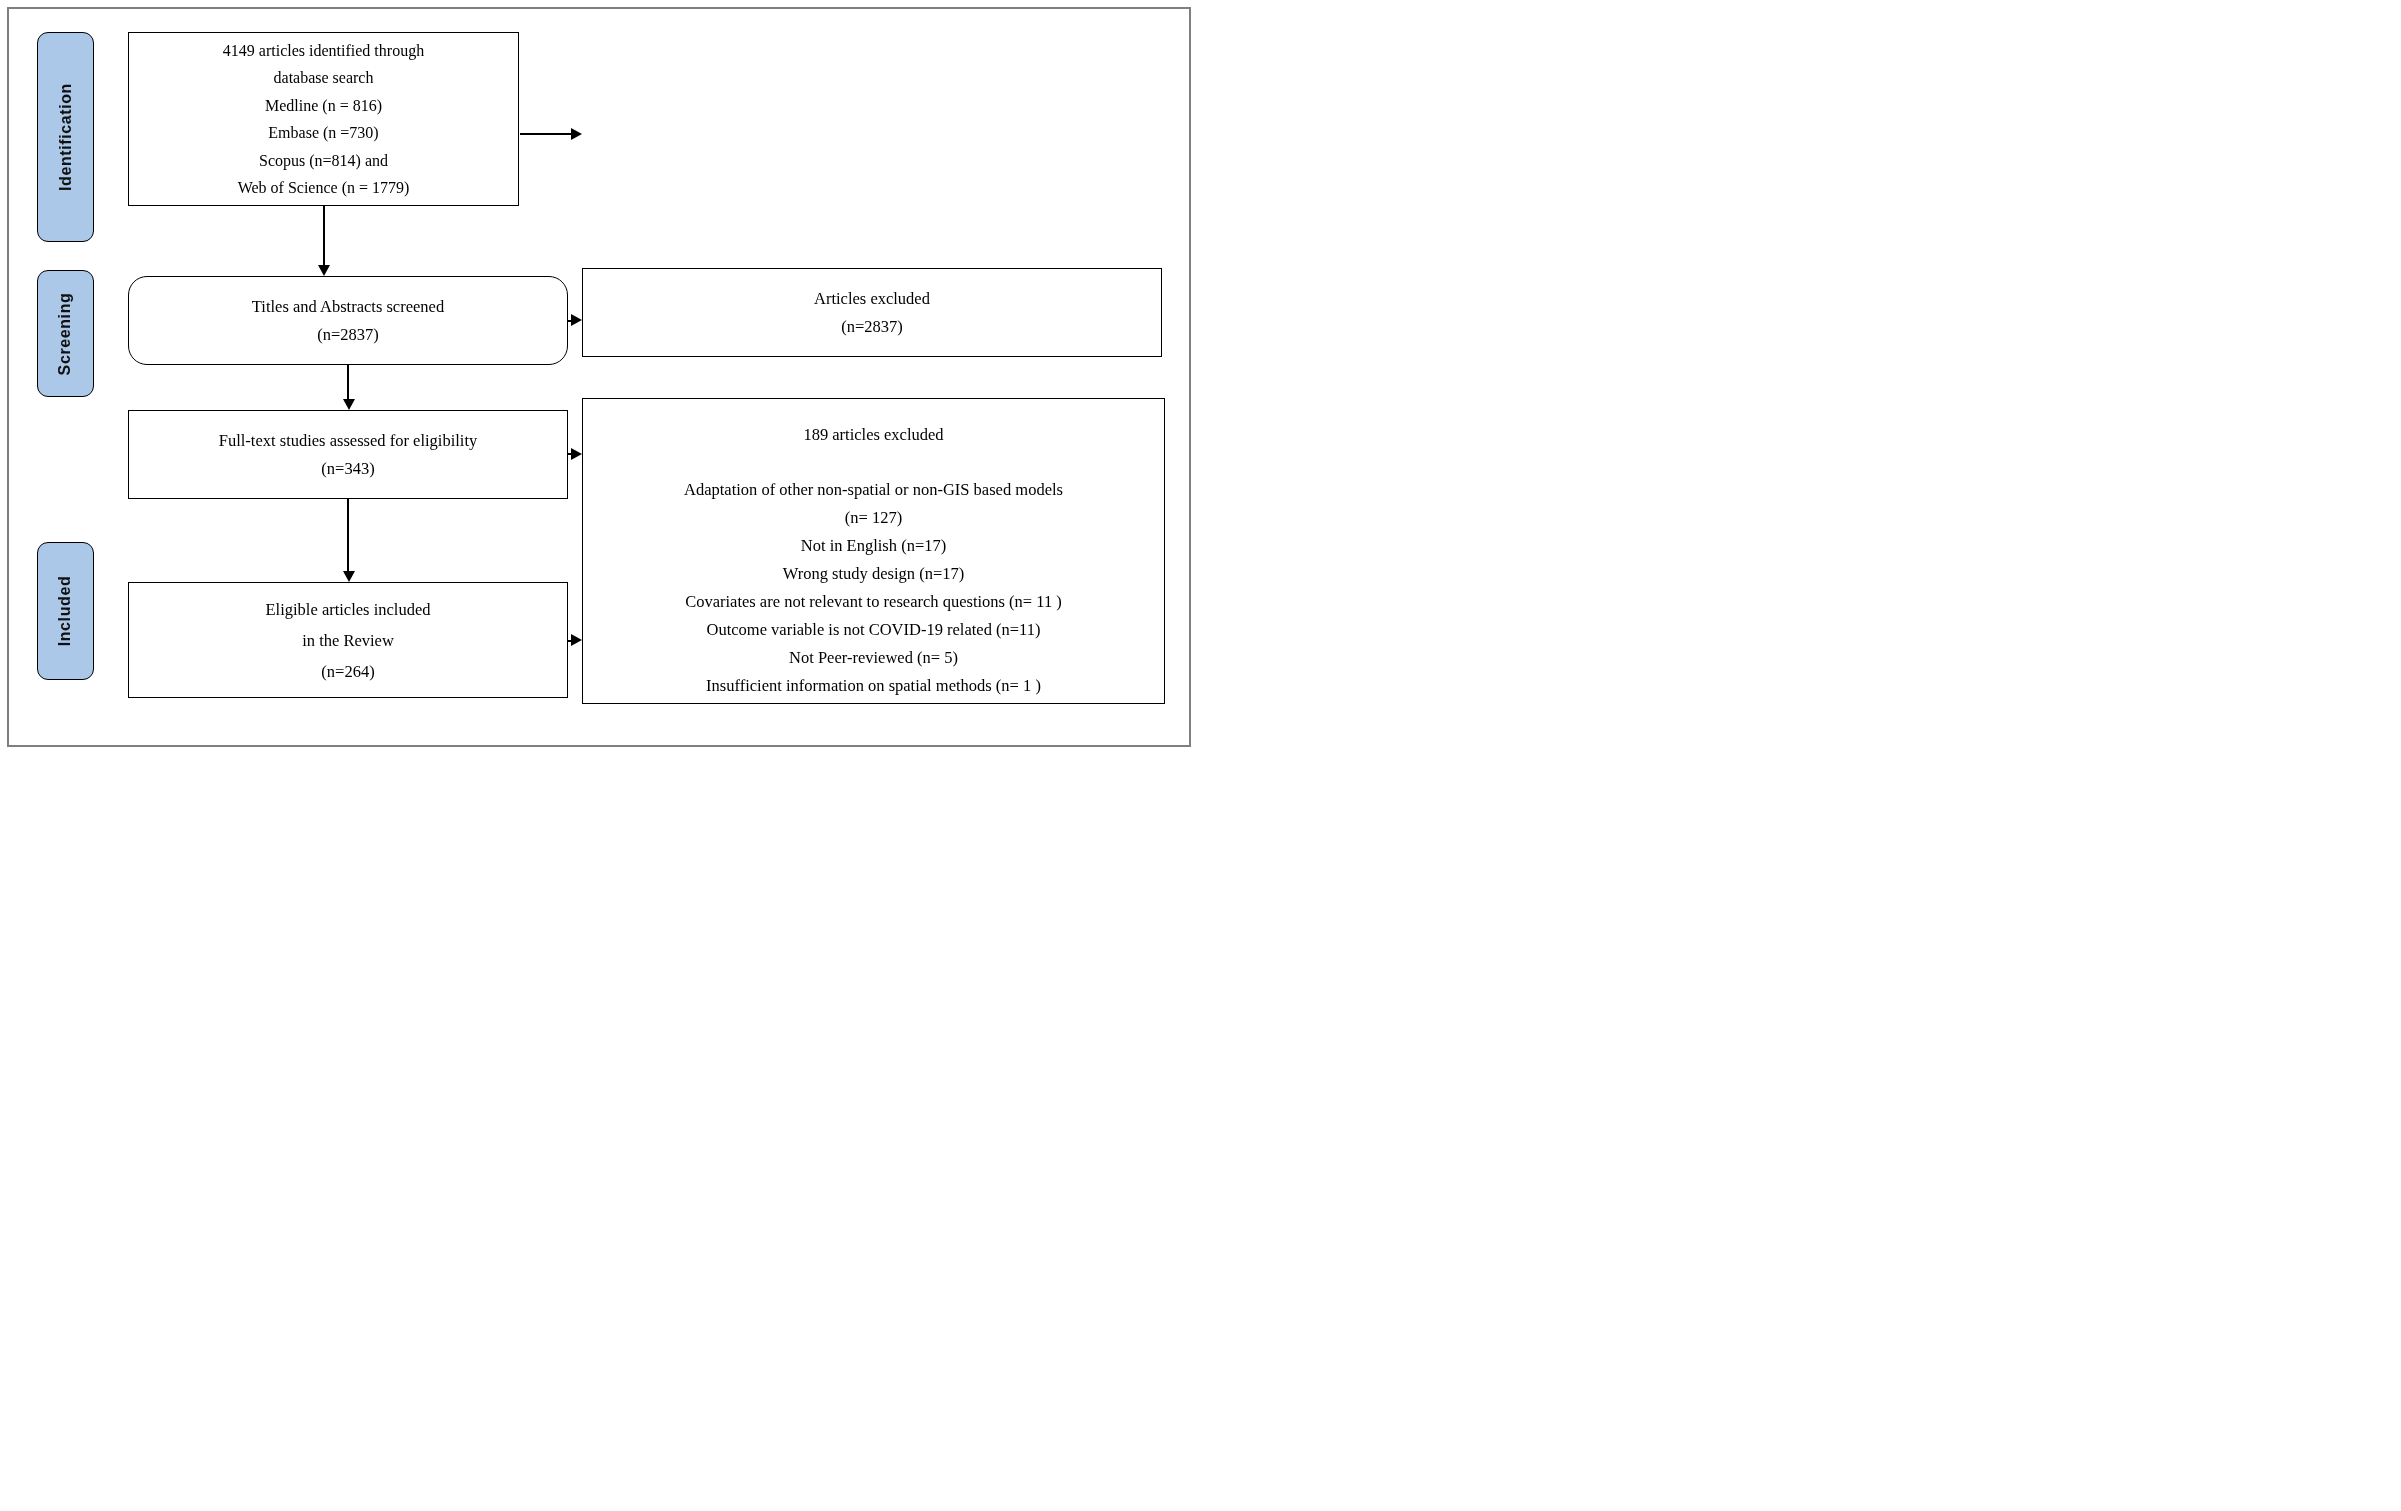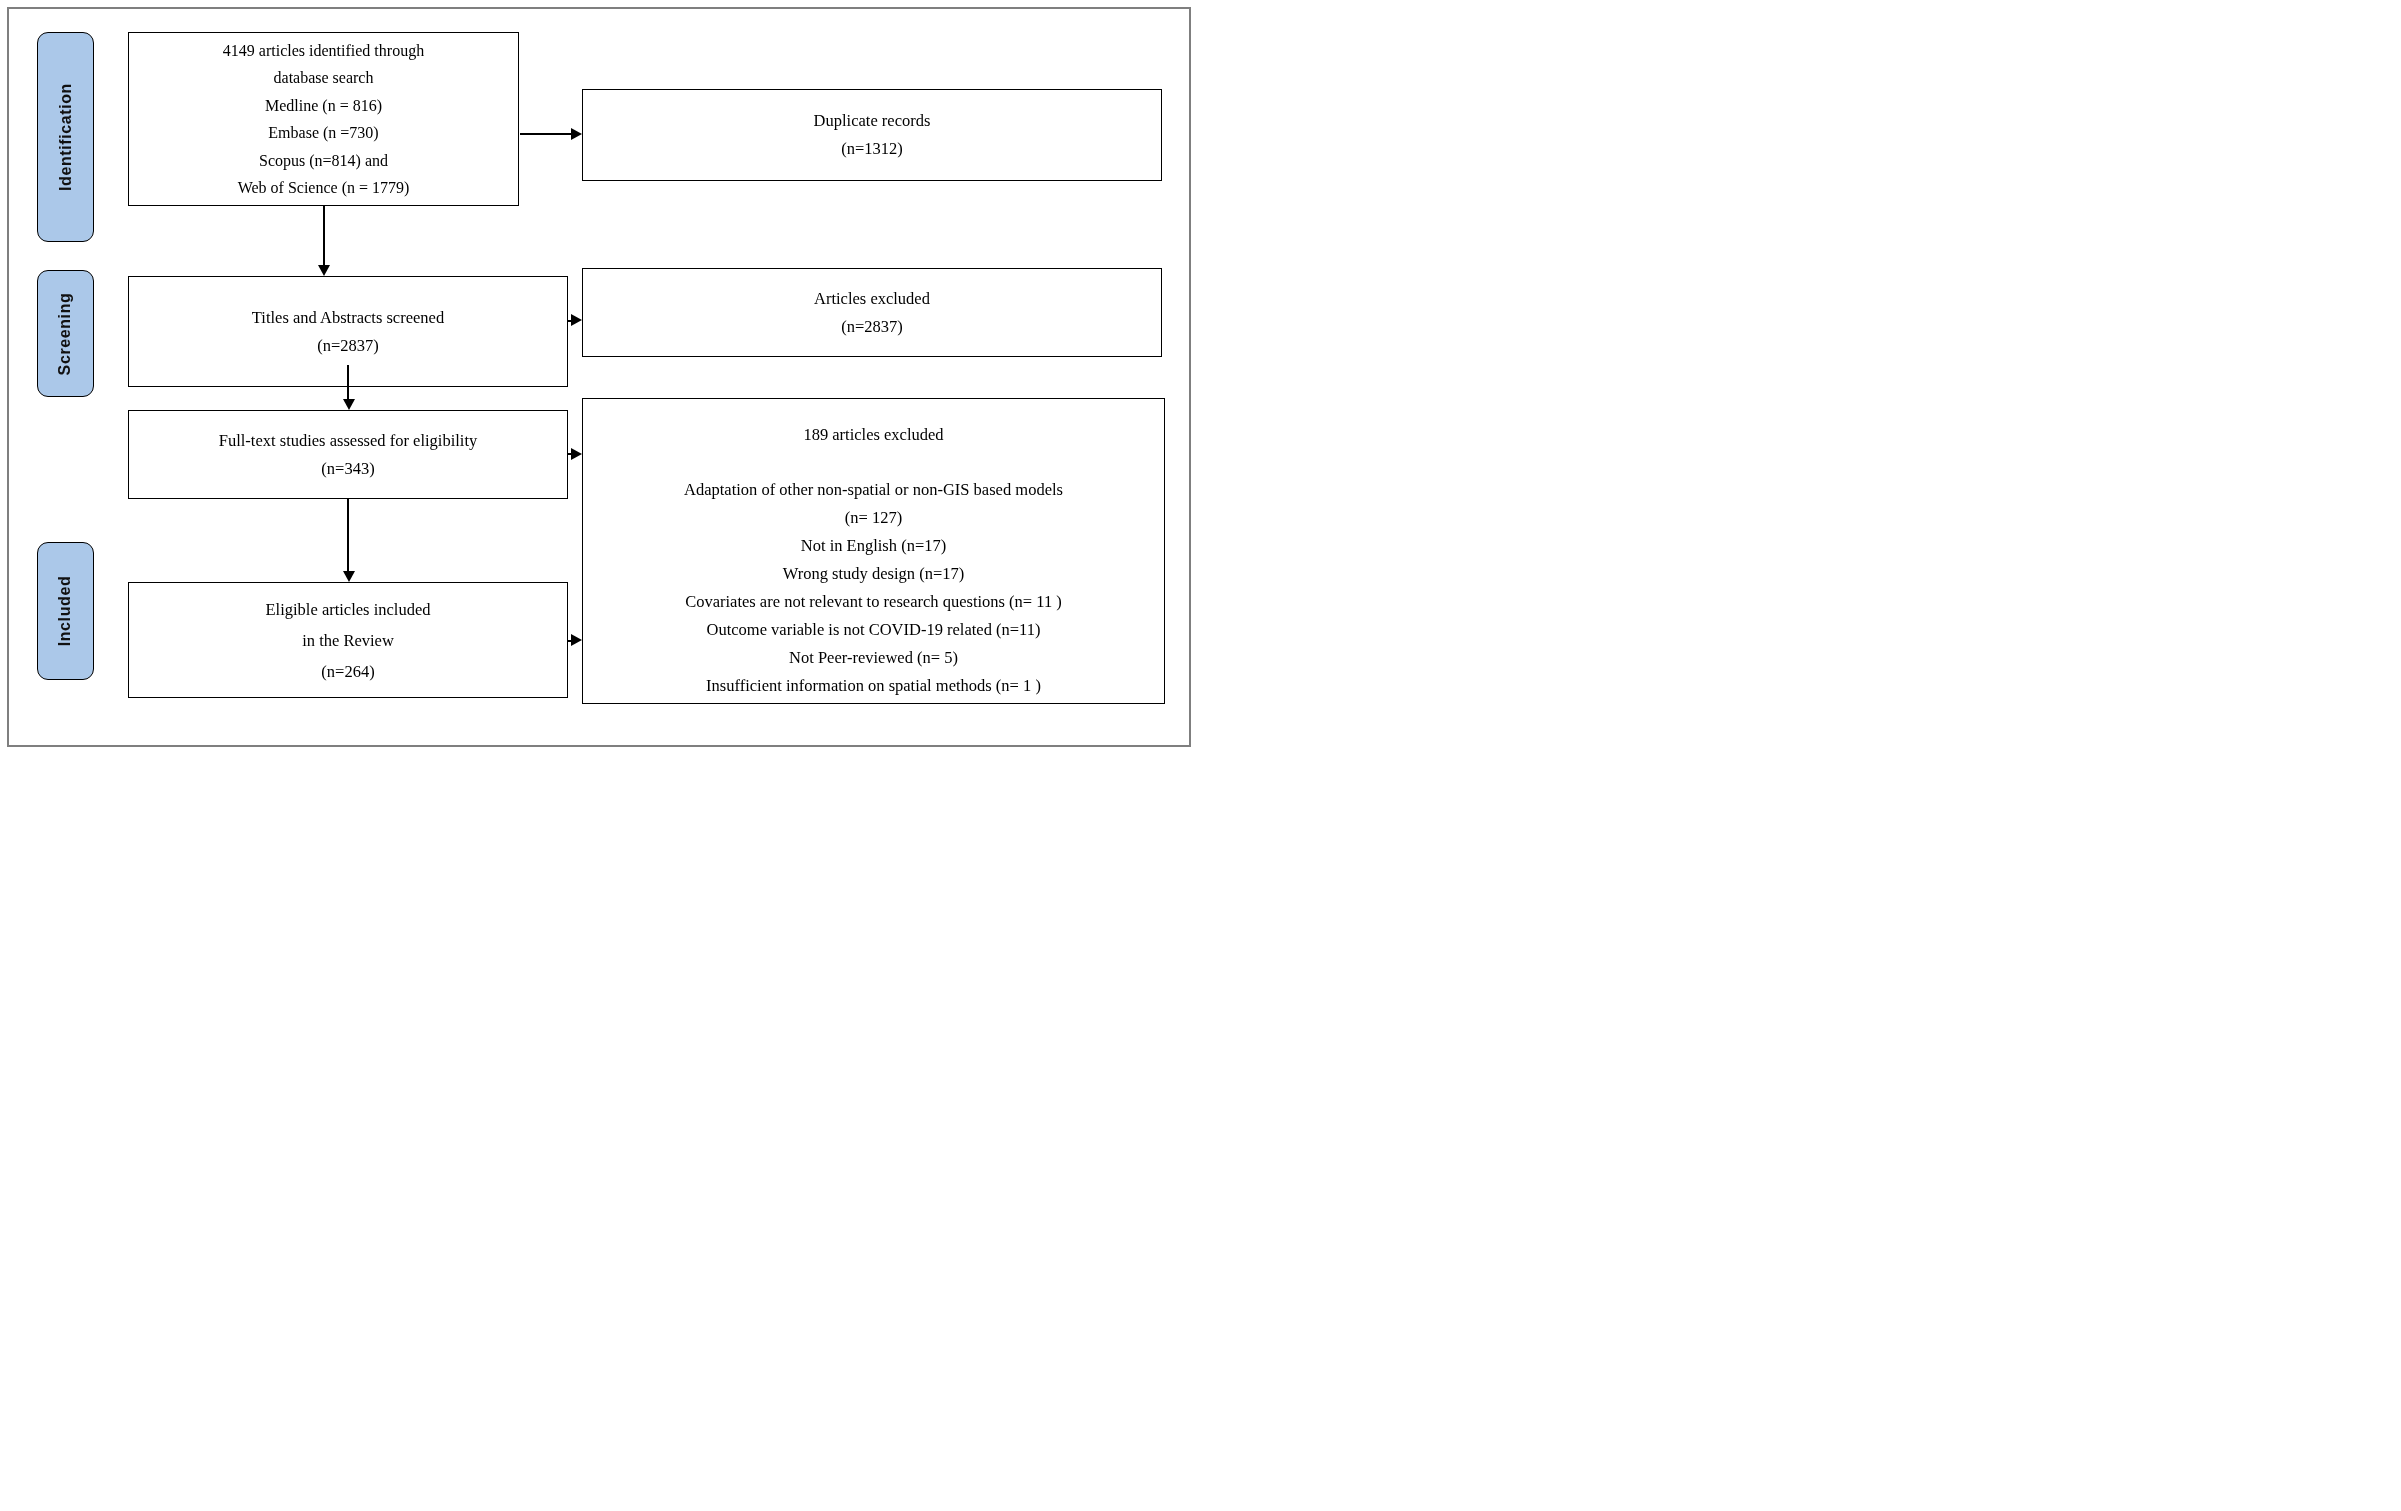--- a/index.html
+++ b/index.html
@@ -38,21 +38,21 @@
     border:1.8px solid var(--box-border);
     box-sizing:border-box;
     display:flex;flex-direction:column;align-items:center;justify-content:center;
     text-align:center;font-size:16.5px;
   }
   .flow-box .ln{display:block;}
   #box-identified{left:128px;top:32px;width:391px;height:174px;font-size:16px;}
   #box-identified .ln{line-height:27.5px;}
   #box-duplicates{left:582px;top:89px;width:580px;height:92px;}
   #box-duplicates .ln{line-height:28px;}
-  #box-screened{left:128px;top:276px;width:440px;height:111px;}
+  #box-screened{left:128px;top:276px;width:440px;height:89px;border-radius:19px;}
   #box-screened .ln{line-height:28px;}
   #box-excluded-screening{left:582px;top:268px;width:580px;height:89px;}
   #box-excluded-screening .ln{line-height:28px;}
   #box-fulltext{left:128px;top:410px;width:440px;height:89px;}
   #box-fulltext .ln{line-height:28px;}
   #box-included{left:128px;top:582px;width:440px;height:116px;}
   #box-included .ln{line-height:31px;}
   #box-excluded-fulltext{
     left:582px;top:398px;width:583px;height:306px;
     justify-content:flex-start;padding-top:27px;
@@ -109,24 +109,20 @@
     <span class="ln">Full-text  studies assessed for eligibility</span>
     <span class="ln">(n=343)</span>
   </div>
 
   <div class="flow-box" id="box-included">
     <span class="ln">Eligible  articles included</span>
     <span class="ln">in the Review</span>
     <span class="ln">(n=264)</span>
   </div>
 
-  <div class="flow-box" id="box-duplicates">
-    <span class="ln">Duplicate  records</span>
-    <span class="ln">(n=1312)</span>
-  </div>
 
   <div class="flow-box" id="box-excluded-screening">
     <span class="ln">Articles  excluded</span>
     <span class="ln">(n=2837)</span>
   </div>
 
   <div class="flow-box" id="box-excluded-fulltext">
     <span class="bigbox-title ln">189 articles excluded</span>
     <div class="reasons">
       <span class="ln">Adaptation of other non-spatial or non-GIS based models</span>

